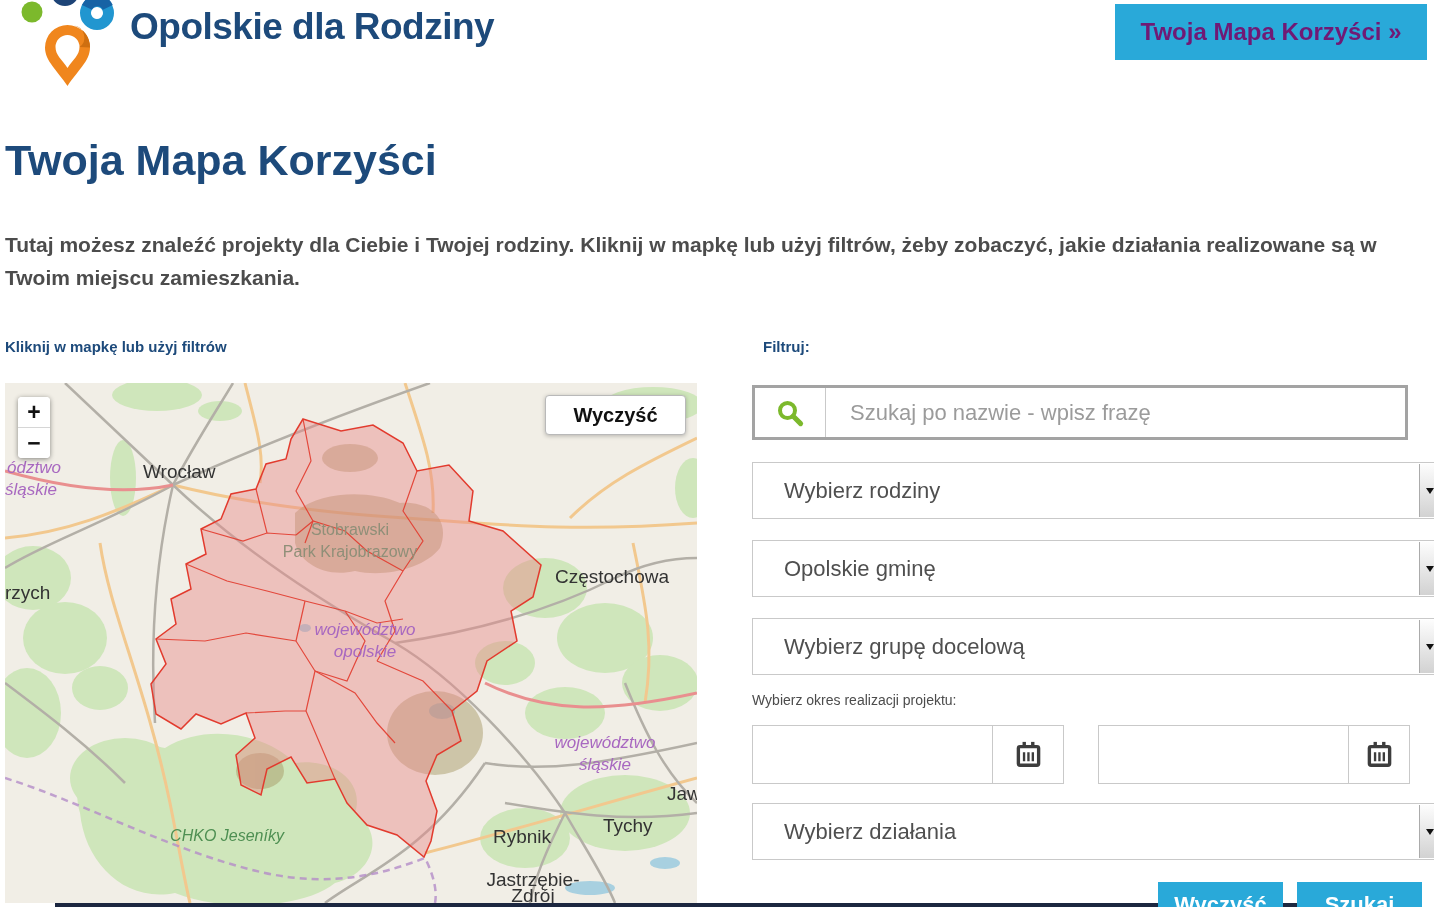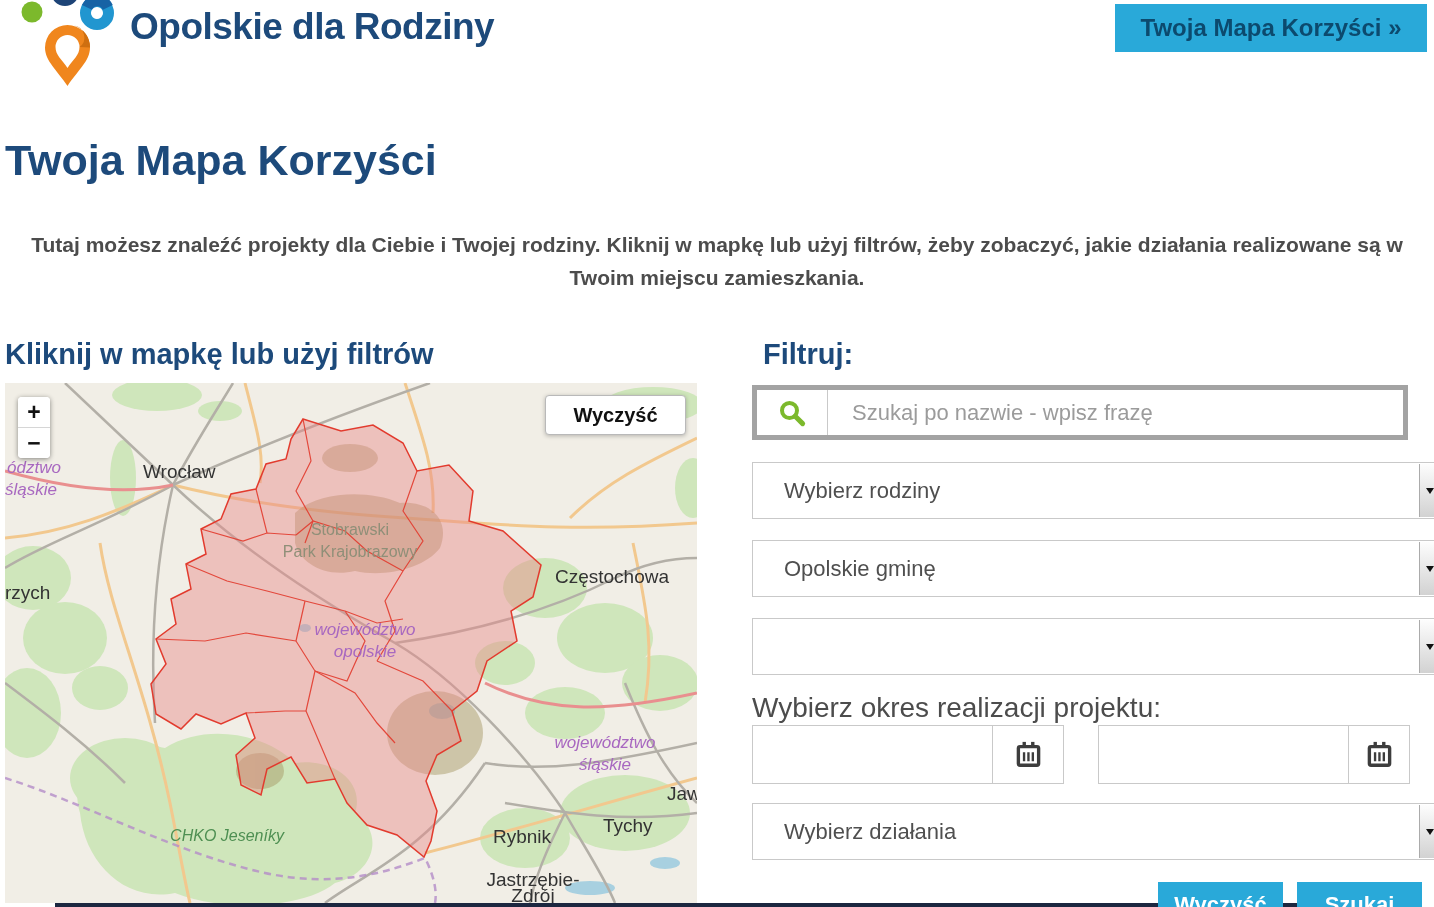--- a/index.html
+++ b/index.html
@@ -2,28 +2,28 @@
 <html lang="pl"><head>
 <meta charset="utf-8">
 <style>
   html,body{margin:0;padding:0;}
   body{font-family:"Liberation Sans",sans-serif;background:#fff;}
   .page{position:relative;width:1434px;height:907px;overflow:hidden;background:#fff;padding-left:8px;}
 
   
   .brand-logo{position:absolute;left:8px;top:0;}
   .brand-text{position:absolute;left:130px;top:6px;font-size:37px;font-weight:bold;color:#1d4a7b;letter-spacing:-0.5px;}
-  .cta-btn{position:absolute;left:1115px;top:4px;width:312px;height:48px;background:#29a9d9;color:#0c4a6e;
+  .cta-btn{position:absolute;left:1115px;top:4px;width:312px;height:56px;background:#29a9d9;color:#701a75;
            font-size:24px;font-weight:bold;display:flex;align-items:center;justify-content:center;cursor:pointer;}
 
   
   .page-title{position:absolute;left:5px;top:136px;font-size:43px;font-weight:bold;color:#1d4a7b;}
-  .page-desc{position:absolute;left:5px;top:228px;width:1424px;font-size:21px;font-weight:bold;color:#4c4c4c;line-height:33px;text-align:center;}
-
-  .section-h{position:absolute;font-size:29px;font-weight:bold;color:#1d4a7b;}
+  .page-desc{position:absolute;left:5px;top:228px;width:1424px;font-size:21px;font-weight:bold;color:#4c4c4c;line-height:33px;}
+
+  .section-h{position:absolute;font-size:15px;font-weight:bold;color:#1d4a7b;}
   .map-h{left:5px;top:338px;}
   .filter-h{left:735px;top:338px;margin-left:28px;}
 
   
   .map-wrap{position:absolute;left:5px;top:383px;width:692px;height:520px;overflow:hidden;background:#f1eee6;cursor:pointer;}
   .map-wrap svg{display:block;}
   .zoomctl{position:absolute;left:13px;top:14px;width:32px;background:#fff;border-radius:4px;
            box-shadow:0 1px 5px rgba(0,0,0,.45);overflow:hidden;z-index:5;}
   .zoomctl .zbtn{width:32px;height:30px;display:flex;align-items:center;justify-content:center;
                  font-size:23px;font-weight:bold;color:#111;cursor:pointer;background:#fff;}
@@ -33,33 +33,33 @@
              font-size:20px;font-weight:bold;color:#111;z-index:5;cursor:pointer;}
 
   .mlbl{font-family:"Liberation Sans",sans-serif;}
   .city{font-size:19px;fill:#333;}
   .woj{font-size:17px;fill:#a868c0;font-style:italic;}
   .park{font-size:16px;fill:#8f8f78;}
   .chko{font-size:16px;fill:#4e8f52;font-style:italic;}
 
   
   .f-abs{position:absolute;box-sizing:border-box;}
-  .searchbox{left:752px;top:385px;width:656px;height:55px;border:5px solid #a3a3a3;background:#fff;display:flex;}
+  .searchbox{left:752px;top:385px;width:656px;height:55px;border:3px solid #a3a3a3;background:#fff;display:flex;}
   .search-icon-cell{width:70px;border-right:1px solid #c9c9c9;display:flex;align-items:center;justify-content:center;}
   .searchbox input{flex:1;border:0;outline:none;font-family:"Liberation Sans",sans-serif;font-size:22px;color:#555;padding:0 0 0 24px;}
   .searchbox input::placeholder{color:#9b9b9b;}
 
   .fselect{width:656px;height:55px;border:1px solid #c9c9c9;background:#fff;color:#4f4f4f;font-size:22px;
            display:flex;align-items:center;padding-left:31px;position:absolute;cursor:pointer;}
   .sel-arrow{position:absolute;right:1px;top:1px;bottom:1px;width:19px;
              background:linear-gradient(#fdfdfd,#d2d2d2);border-left:1px solid #ababab;
              display:flex;align-items:center;justify-content:center;}
   .sel-arrow .tri{width:0;height:0;border-left:4px solid transparent;border-right:4px solid transparent;border-top:6px solid #111;}
 
-  .period-label{left:752px;top:692px;font-size:28px;color:#4c4c4c;position:absolute;}
+  .period-label{left:752px;top:692px;font-size:14px;color:#4c4c4c;position:absolute;}
   .datebox{top:725px;height:57px;border:1px solid #c9c9c9;background:#fff;display:flex;position:absolute;}
   .datebox input{flex:1;border:0;outline:none;font-size:20px;padding:0 10px;min-width:0;font-family:"Liberation Sans",sans-serif;}
   .cal-cell{width:70px;border-left:1px solid #c9c9c9;display:flex;align-items:center;justify-content:center;cursor:pointer;}
 
   .blue-btn{position:absolute;top:882px;width:125px;height:46px;background:#29a9d9;color:#fff;font-size:22px;font-weight:bold;
             display:flex;align-items:center;justify-content:center;cursor:pointer;z-index:4;}
   .footer-line{position:absolute;left:55px;top:903px;width:1245px;height:4px;background:#1c2740;z-index:1;}
 </style>
 </head>
 <body>
@@ -226,20 +226,21 @@
   </div>
 
   <div class="fselect" style="left:752px;top:540px;">
     <span>Opolskie gminę</span>
     <span class="sel-arrow">
         <span class="tri"></span>
       </span>
   </div>
 
   <div class="fselect" style="left:752px;top:618px;">
+    <span>Wybierz grupę docelową</span>
     <span class="sel-arrow">
         <span class="tri"></span>
       </span>
   </div>
 
   <div class="period-label">Wybierz okres realizacji projektu:</div>
 
   <div class="datebox" style="left:752px;width:310px;">
     <input type="text" value="" style="">
     <div class="cal-cell">

